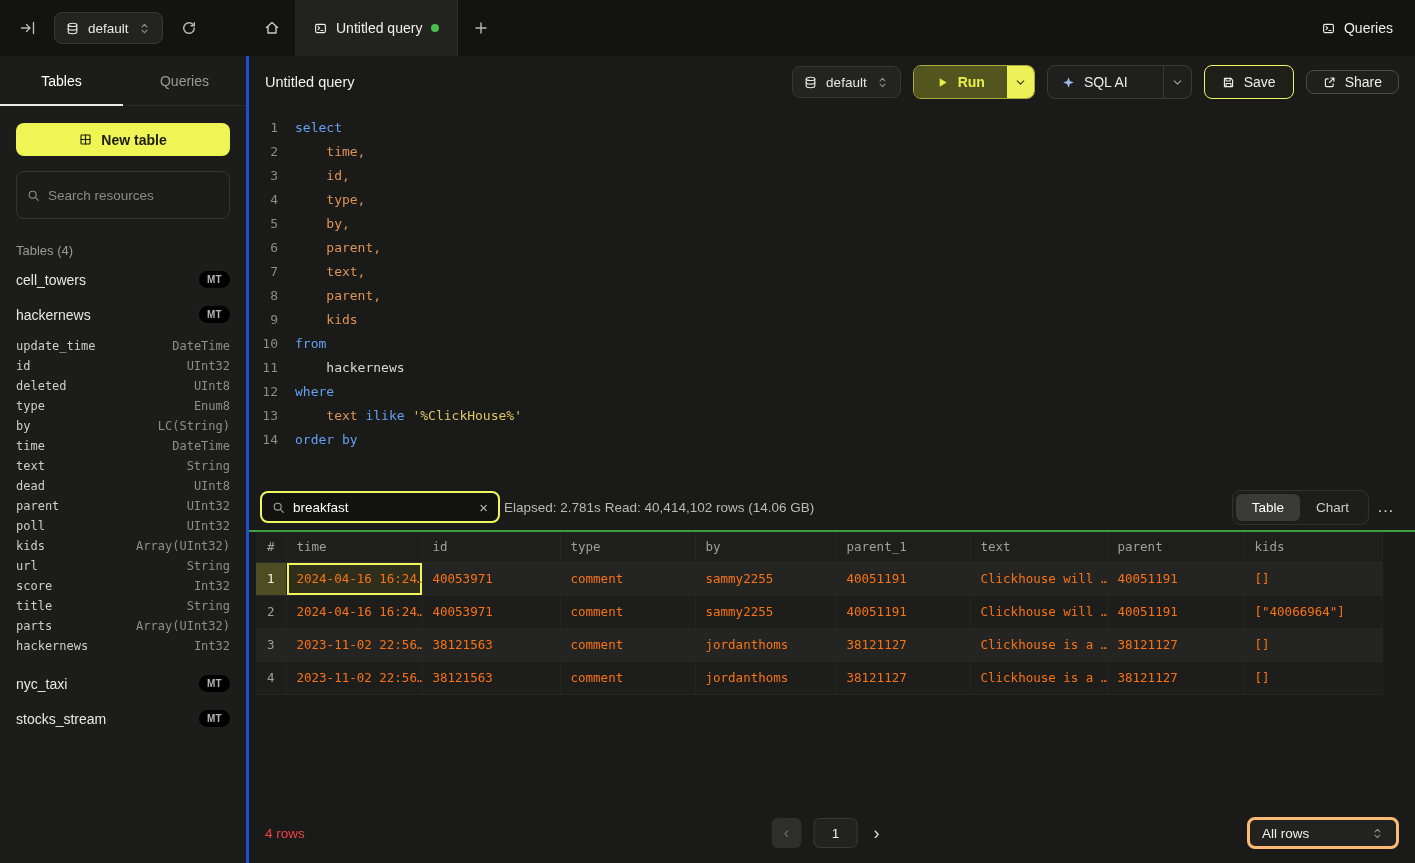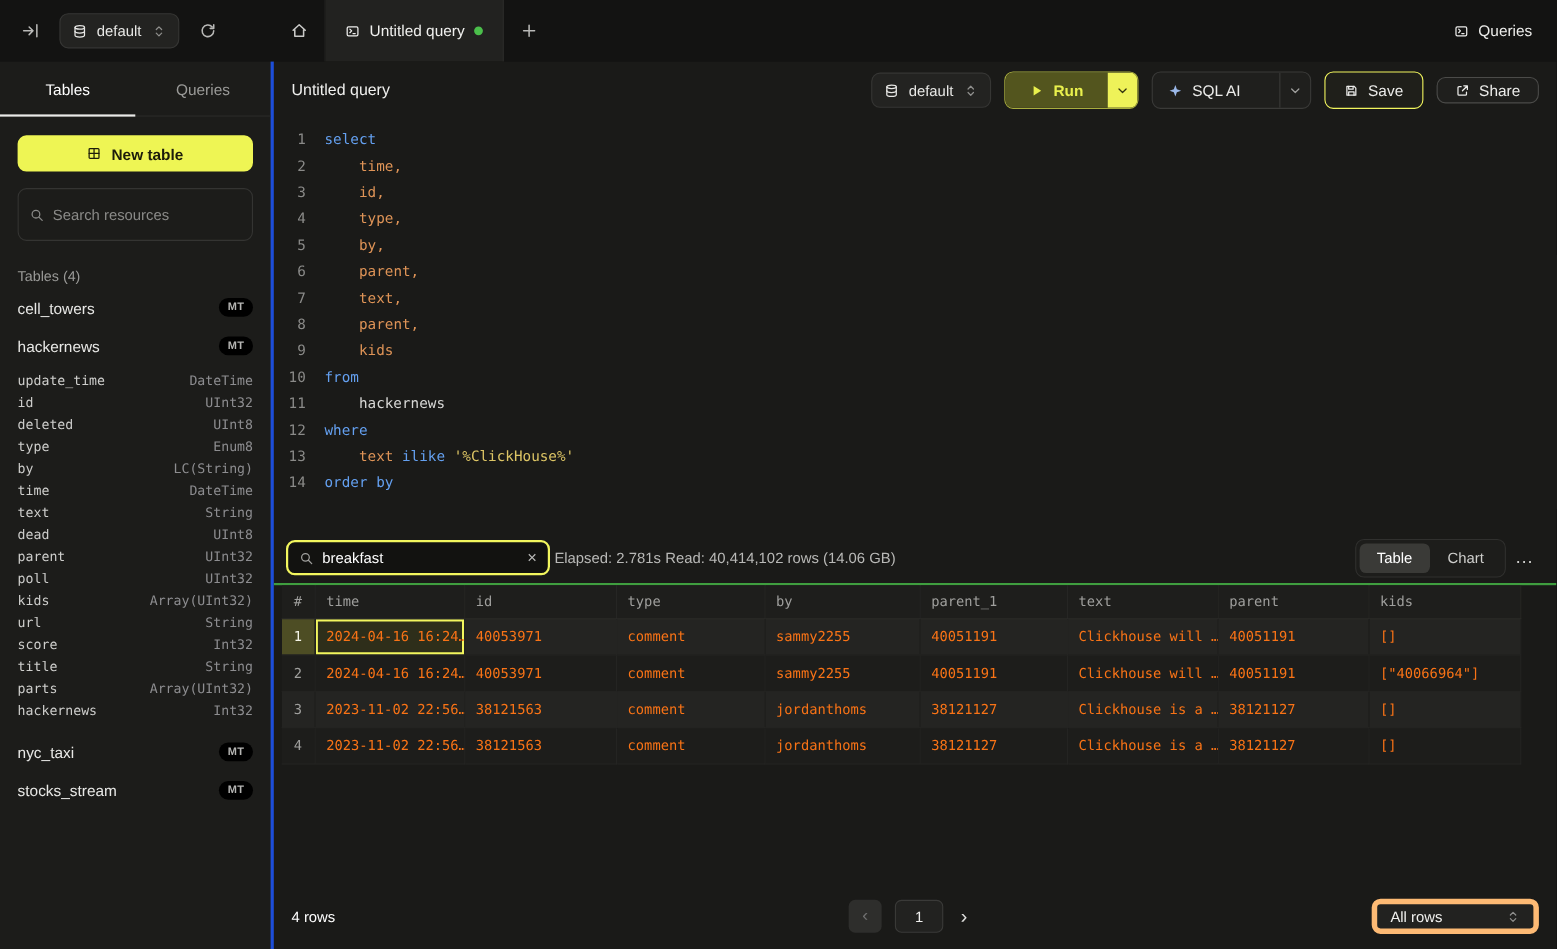--- a/index.html
+++ b/index.html
@@ -126,31 +126,31 @@
     border-right:1px solid #242422; white-space:nowrap; overflow:hidden; }
   tbody tr:nth-child(odd)  { background:#242422; }
   tbody tr:nth-child(even) { background:#1d1d1b; }
   th:first-child, td.rownum { text-align:center; padding:0; color:#9f9f9d; }
   td.sel-rownum { background:#4d4d24; color:#f5f5e8; }
   td.sel-cell { box-shadow:inset 0 0 0 2px #f2f65e; background:#2e2e1a; }
 
   
   .footer { margin-top:auto; flex:0 0 60px; display:flex; align-items:center;
     padding:0 16px; position:relative; }
-  .row-count { font-size:13.5px; color:#ffffff; }
+  .row-count { font-size:13.5px; color:#ef4444; }
   .pager { position:absolute; left:50%; transform:translateX(-54%); display:flex;
     align-items:center; gap:12px; }
   .pg-prev { width:30px; height:30px; background:#2e2e2c; border-radius:6px; color:#707070;
     font-size:16px; display:flex; align-items:center; justify-content:center; }
   .pg-page { min-width:44px; height:30px; background:#222220; border:1px solid #3a3a38;
     border-radius:6px; color:#f0f0ee; font-size:13.5px; display:flex; align-items:center;
     justify-content:center; }
   .pg-next { color:#e0e0de; font-size:18px; padding:0 4px; }
   .pagesize { margin-left:auto; width:152px; height:32px; background:#222220;
-    border:5px solid #fdba74; border-radius:8px; display:flex; align-items:center;
+    border:3px solid #fdba74; border-radius:8px; display:flex; align-items:center;
     justify-content:space-between; padding:0 12px; font-size:13.5px; color:#f0f0ee;
     cursor:pointer; }
   .pagesize .chev { color:#8f8f8d; }
 </style>
 </head>
 <body>
 
 <div class="app">
 
   <header class="topbar">

